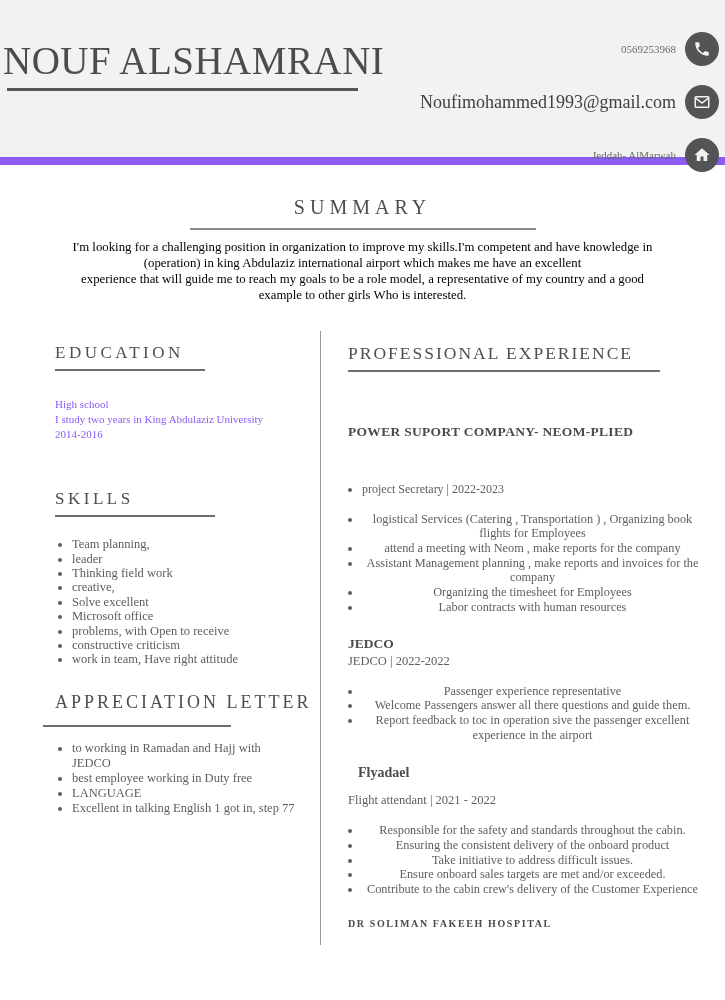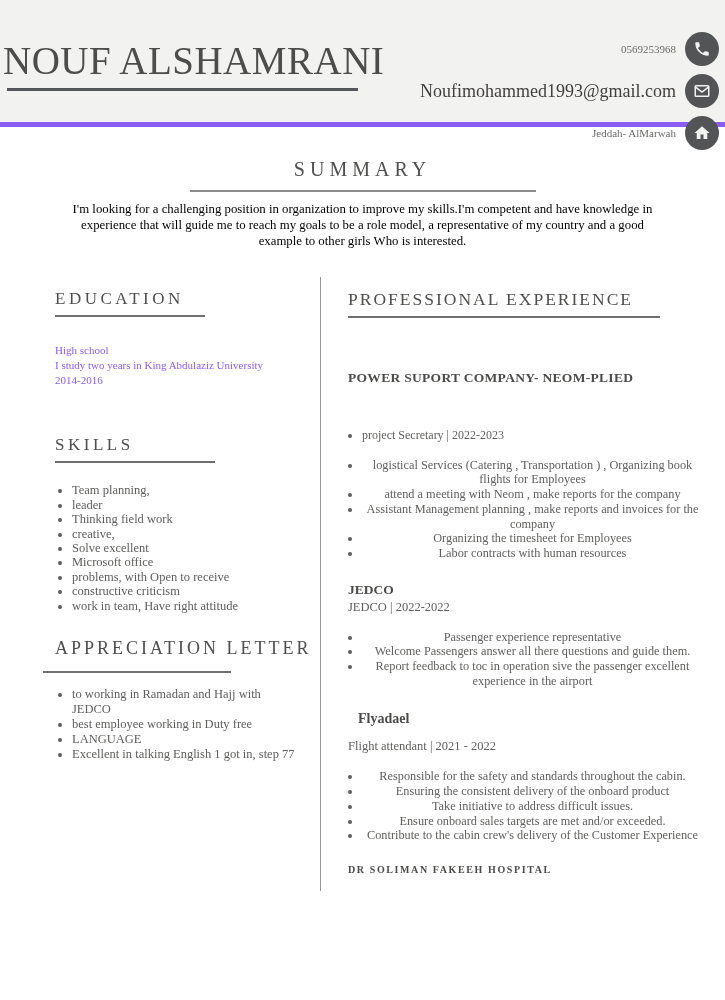--- a/index.html
+++ b/index.html
@@ -2,25 +2,25 @@
 <html><head>
 <meta charset="utf-8">
 <style>
   * { margin:0; padding:0; box-sizing:border-box; }
   html,body { background:#ffffff; }
   .page {
     width:725px; height:1000px; background:#ffffff; position:relative; overflow:hidden;
     font-family:"Liberation Serif","DejaVu Serif",serif; color:#5e5e5c;
   }
   
-  .header { position:relative; height:127px; background:#f2f2f0; border-bottom:5px solid #8b5cf6; }
+  .header { position:relative; height:165px; background:#f2f2f0; border-bottom:8px solid #8b5cf6; }
   .person-name { position:absolute; left:3px; top:38px; font-size:39px; font-weight:400;
     color:#4c4c4a; letter-spacing:0.5px; white-space:nowrap; }
   .name-underline { position:absolute; left:7px; top:88px; width:351px; height:3px; background:#55565a; }
-  .contact { position:absolute; right:6px; top:32px; display:flex; flex-direction:column; gap:8px; align-items:flex-end; }
+  .contact { position:absolute; right:6px; top:32px; display:flex; flex-direction:column; gap:19px; align-items:flex-end; }
   .contact-row { display:flex; align-items:center; gap:9px; }
   .icon-circle { width:34px; height:34px; border-radius:50%; background:#525456; flex:0 0 34px;
     display:flex; align-items:center; justify-content:center; }
   .icon-circle svg { width:18px; height:18px; }
   .ct-small { font-size:11px; color:#6b6b69; }
   .ct-email { font-size:18px; color:#403f3d; }
   
   .summary { margin-top:31px; text-align:center; }
   .summary-title { font-size:20px; font-weight:400; letter-spacing:5px; color:#4f4f4d; }
   .summary-underline { width:346px; height:2px; background:#8b8b89; margin:9px auto 0; }
@@ -92,20 +92,21 @@
         </span>
       </div>
     </div>
   </header>
 
   <section class="summary">
     <h2 class="summary-title">SUMMARY</h2>
     <div class="summary-underline"></div>
     <p class="summary-text">
       <span class="sline">I'm looking for a challenging position in organization to improve my skills.I'm competent and have knowledge in</span>
+      <span class="sline">(operation) in king Abdulaziz international airport which makes me have an excellent</span>
       <span class="sline">experience that will guide me to reach my goals to be a role model, a representative of my country and a good</span>
       <span class="sline">example to other girls Who is interested.</span>
     </p>
   </section>
 
   <div class="columns">
 
     <div class="col-left">
 
       <section>

